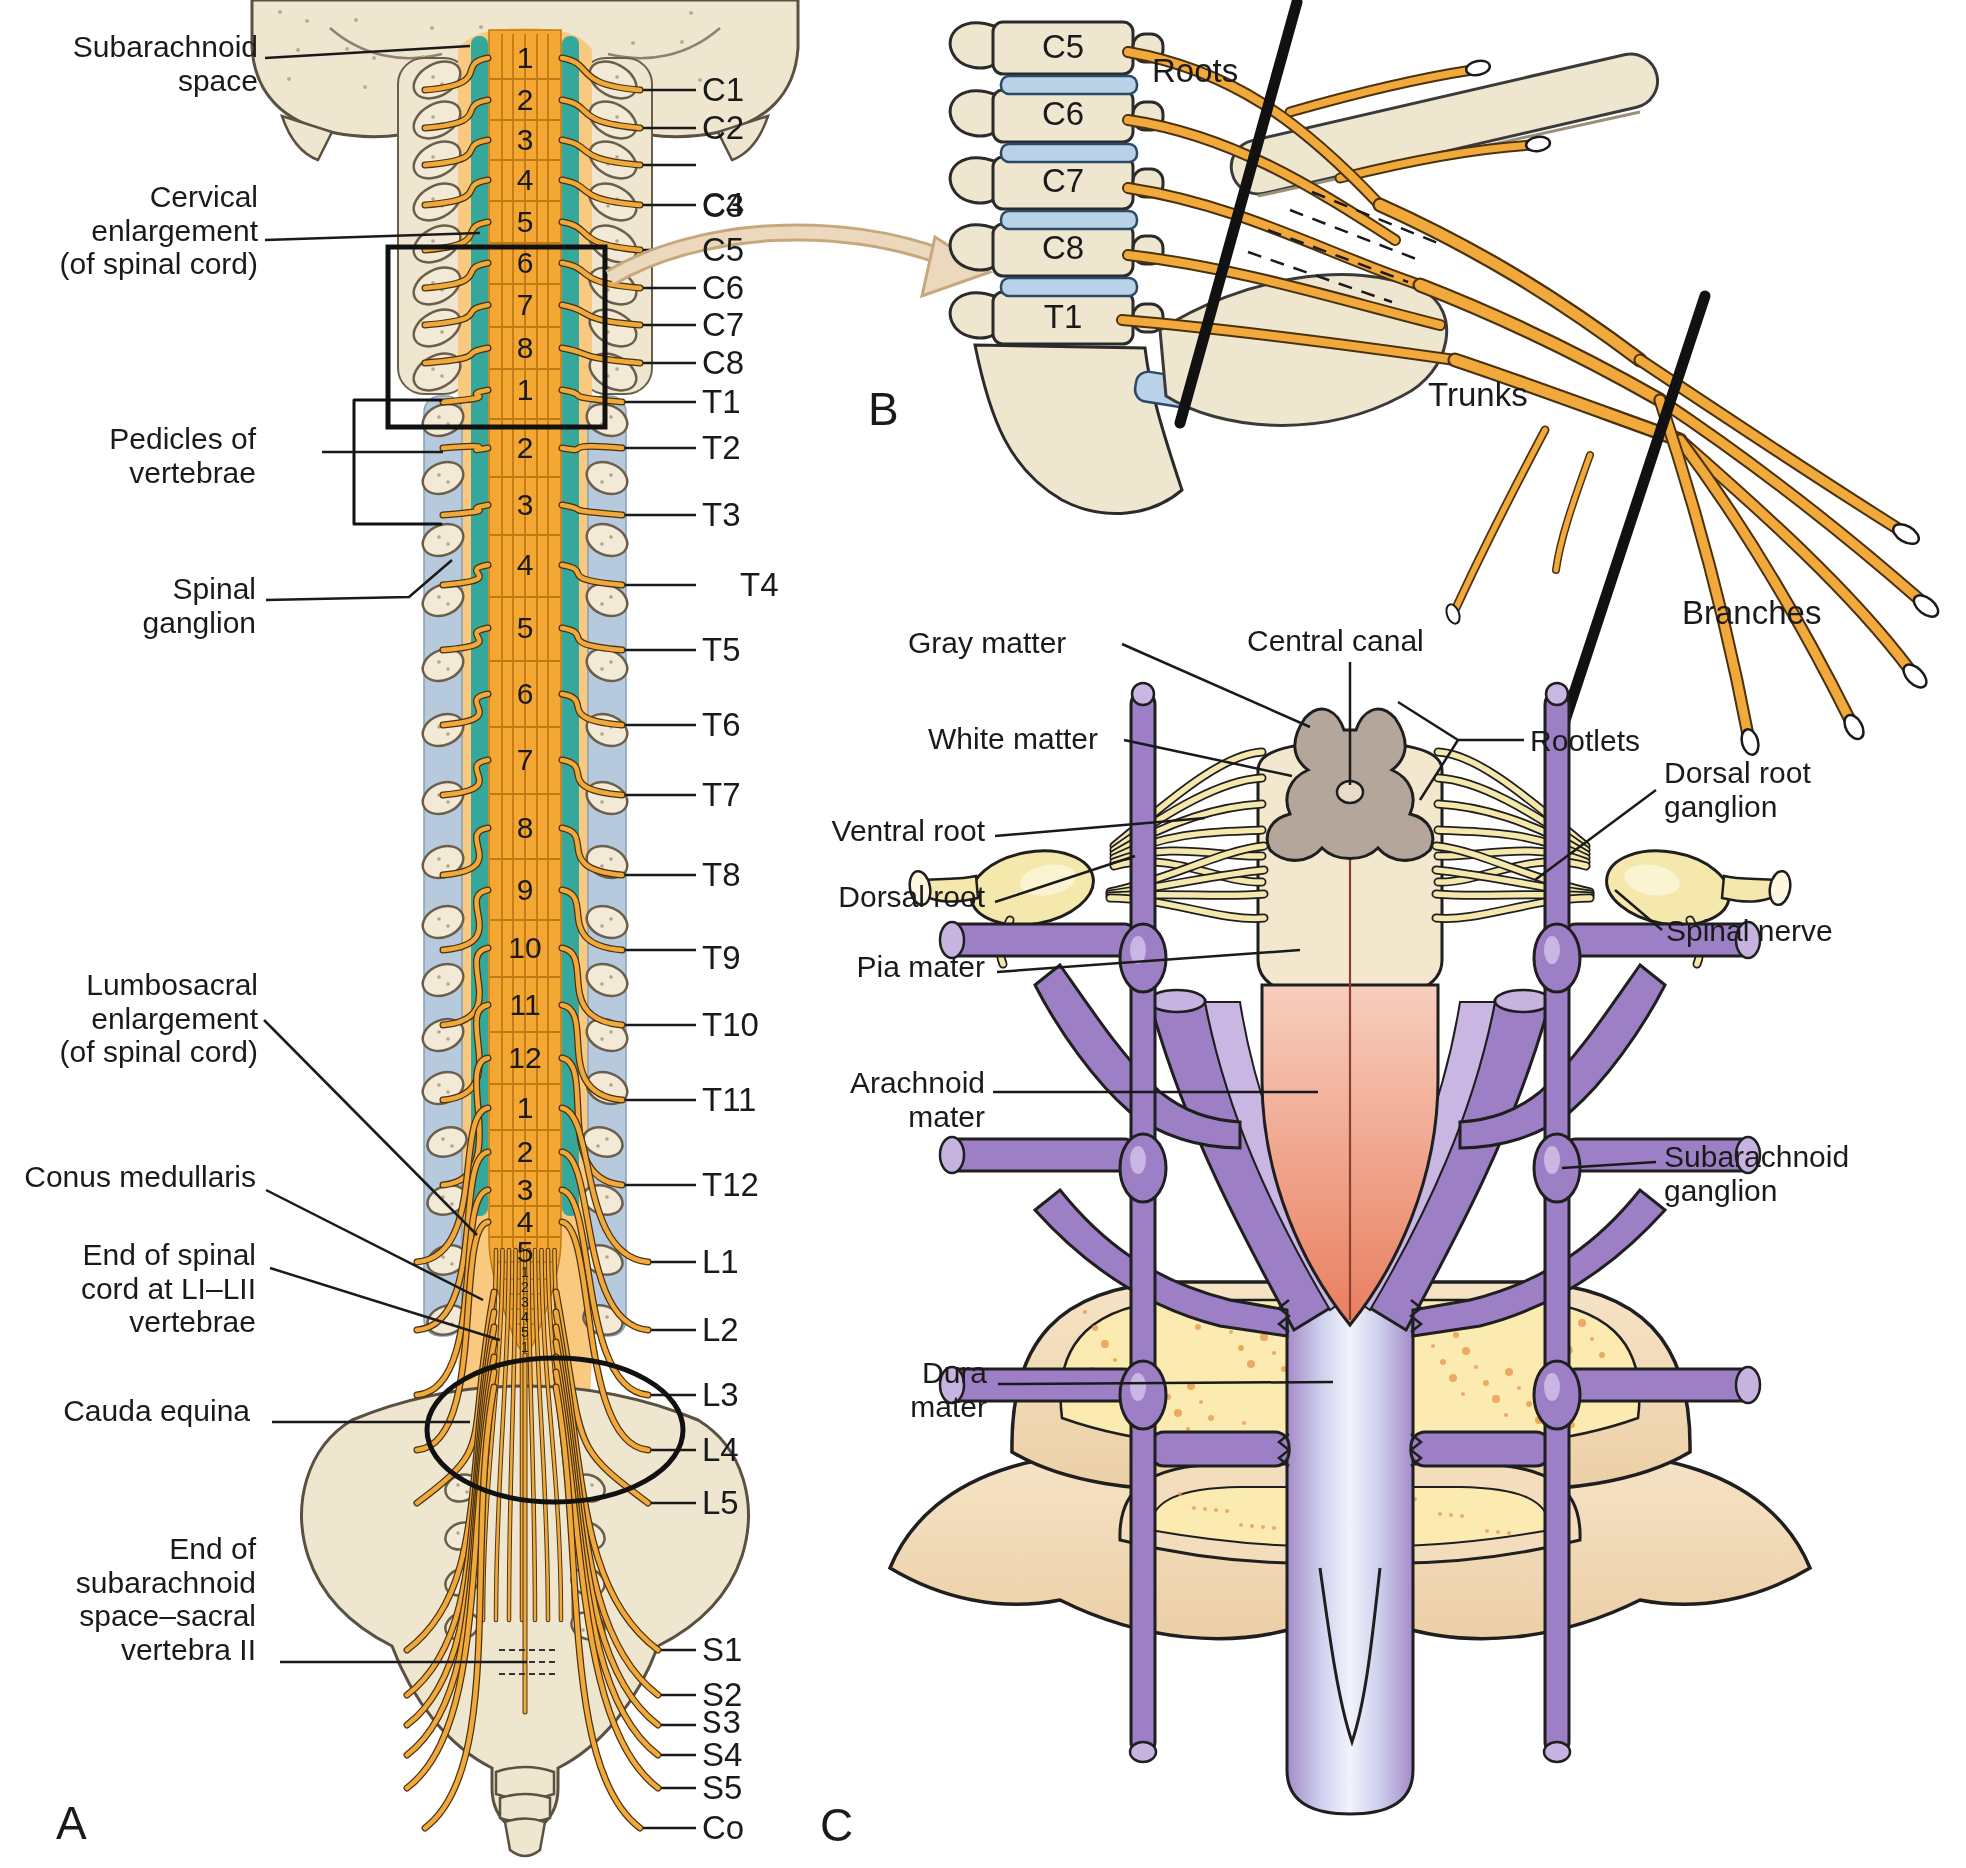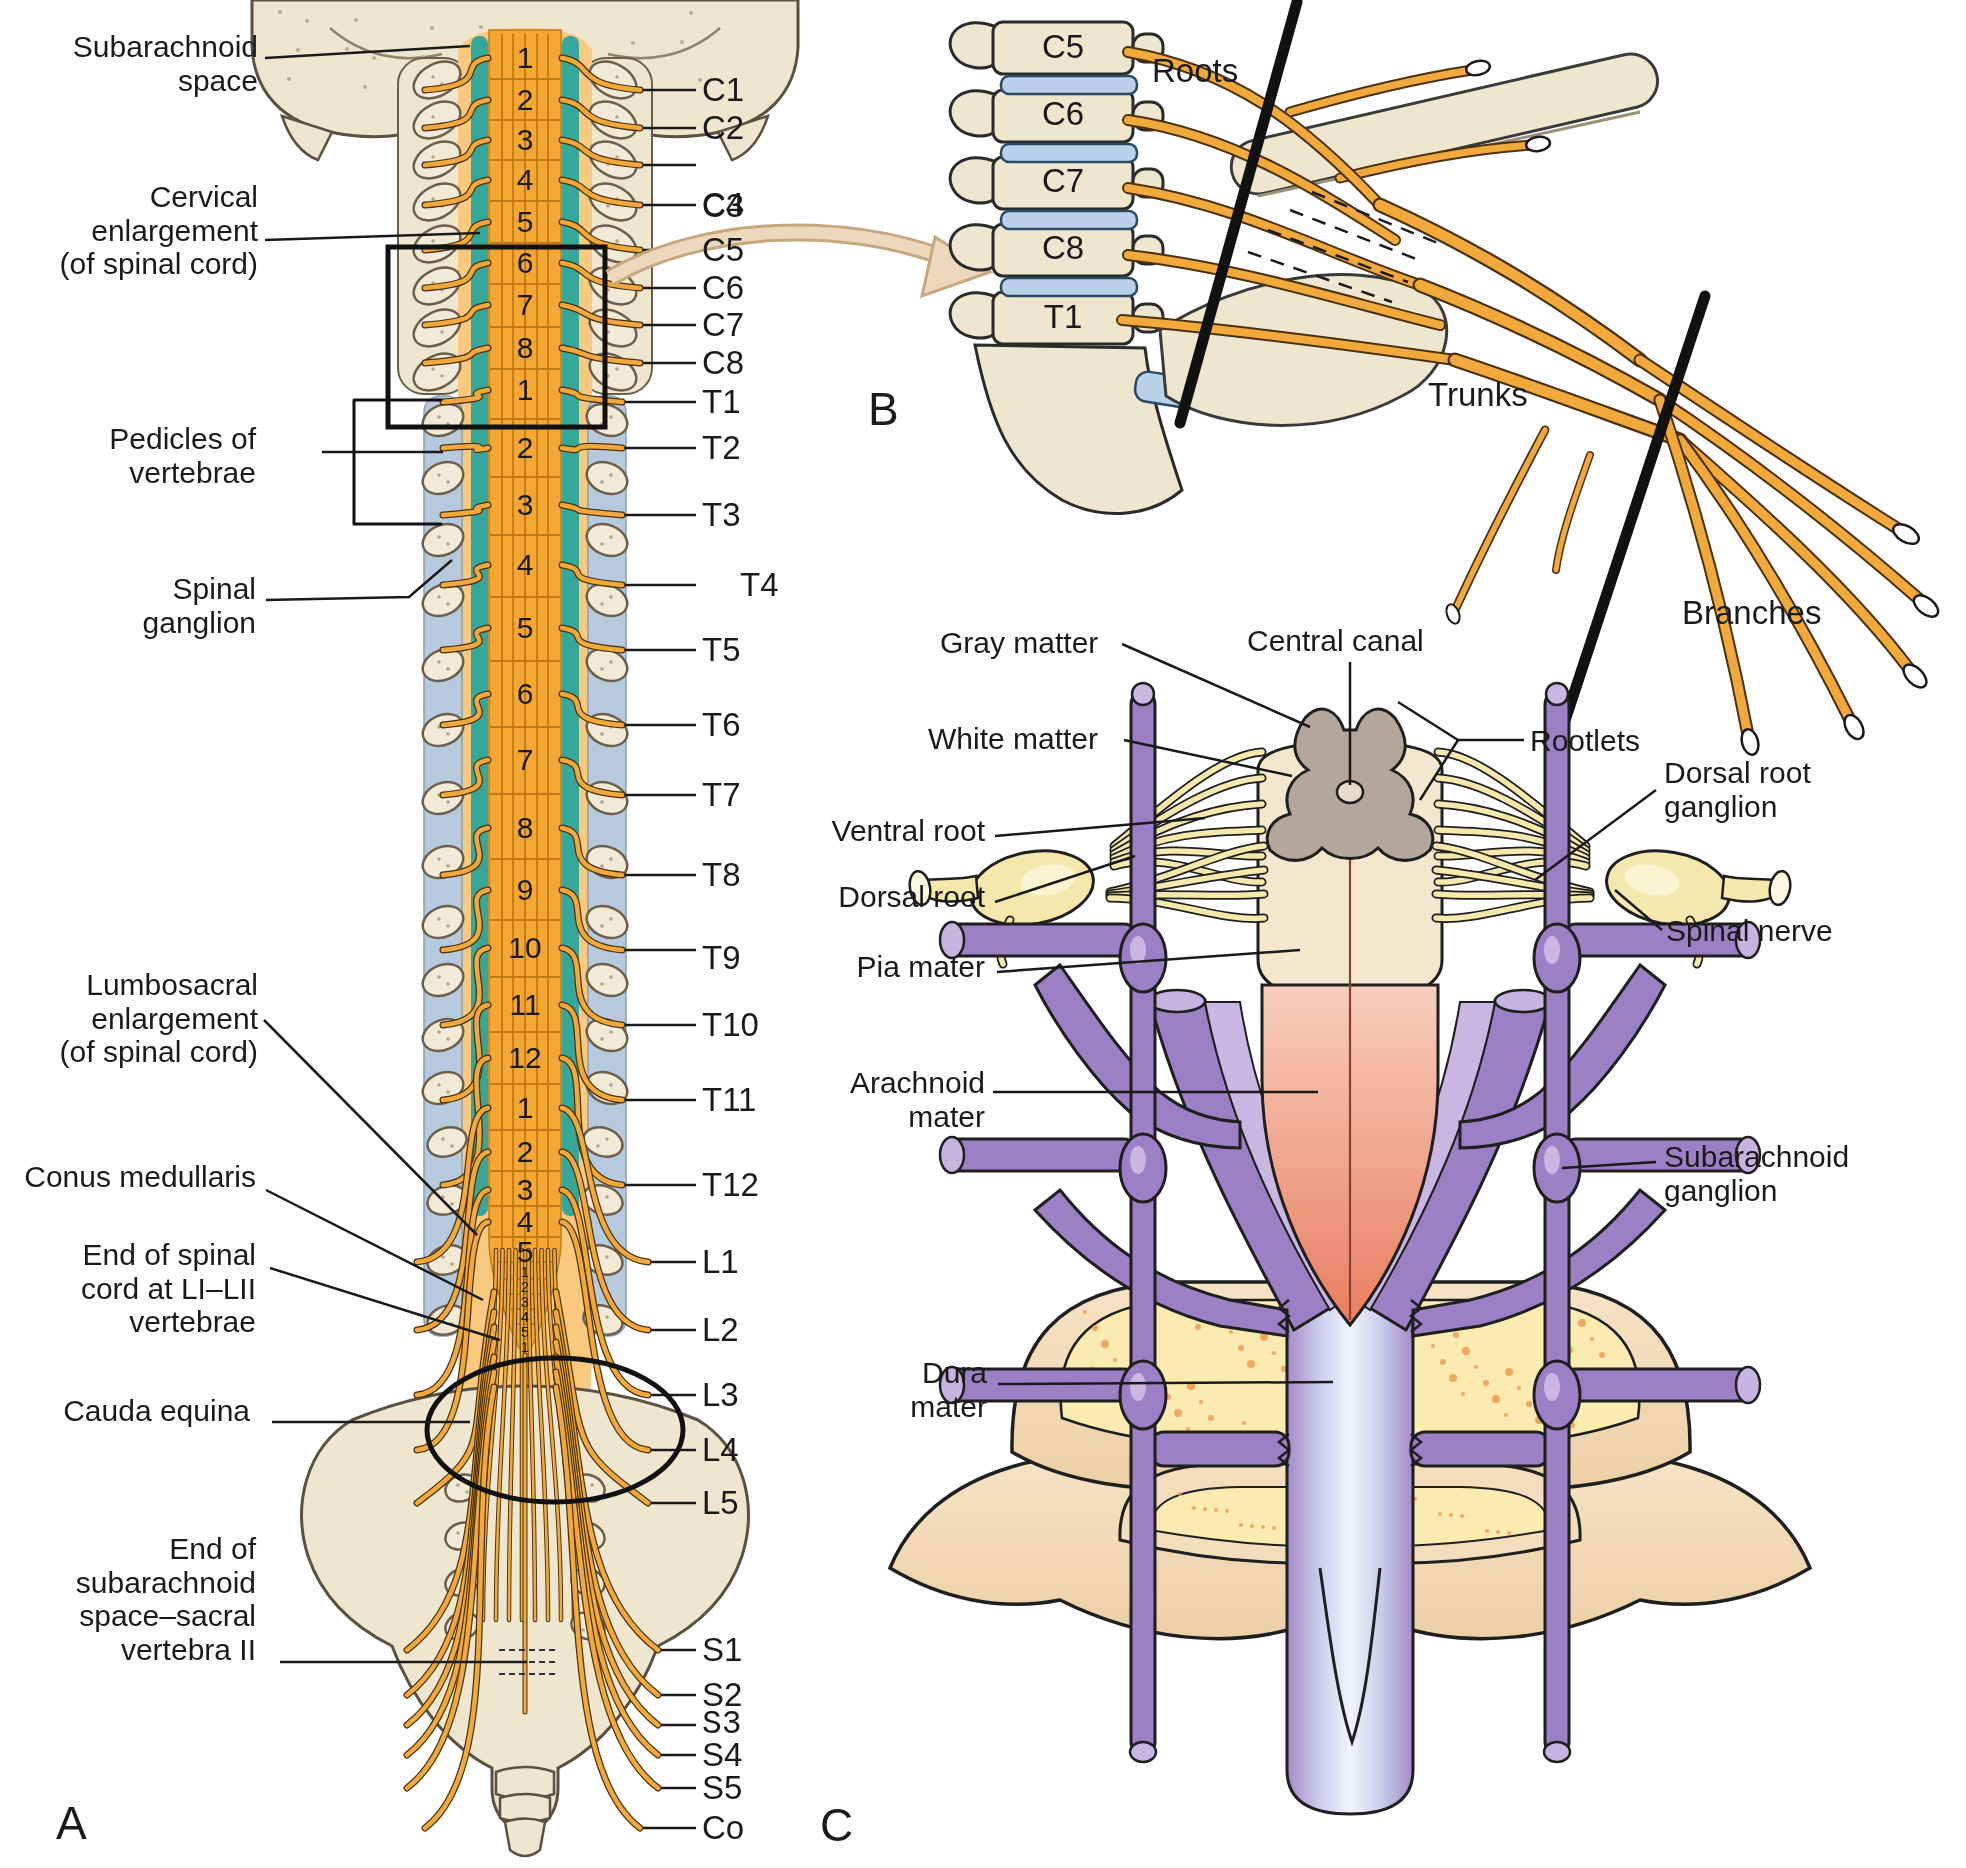--- a/index.html
+++ b/index.html
@@ -881,21 +881,21 @@
       <div class="pletter" style="left: 868px; top: 382px;">B</div>
       <div class="pletter" style="left: 820px; top: 1798px;">C</div>
       <div class="vlabel" style="left: 1063px; top: 47px;">C5</div>
       <div class="vlabel" style="left: 1063px; top: 114px;">C6</div>
       <div class="vlabel" style="left: 1063px; top: 181px;">C7</div>
       <div class="vlabel" style="left: 1063px; top: 248px;">C8</div>
       <div class="vlabel" style="left: 1063px; top: 317px;">T1</div>
       <div class="blabel" style="left: 1152px; top: 52px;">Roots</div>
       <div class="blabel" style="left: 1428px; top: 376px;">Trunks</div>
       <div class="blabel" style="left: 1682px; top: 594px;">Branches</div>
-      <div class="lbl lblC" style="left: 940px; top: 626px; text-align: center;">
+      <div class="lbl lblC" style="left: 908px; top: 626px; text-align: center;">
         <div>Gray matter</div>
       </div>
       <div class="lbl lblC" style="left: 1247px; top: 624px;">
         <div>Central canal</div>
       </div>
       <div class="lbl lblC" style="left: 928px; top: 722px;">
         <div>White matter</div>
       </div>
       <div class="lbl lblC" style="left: 1530px; top: 724px;">
         <div>Rootlets</div>

